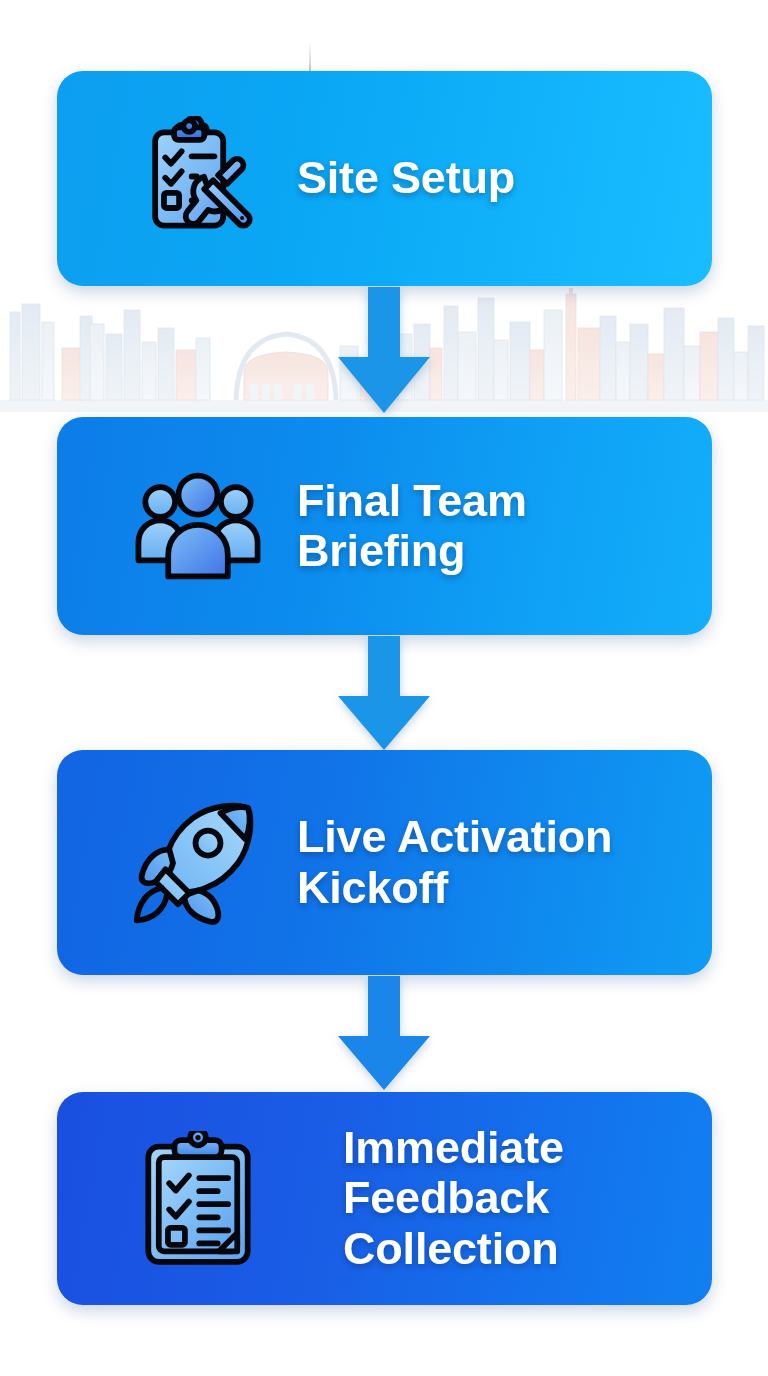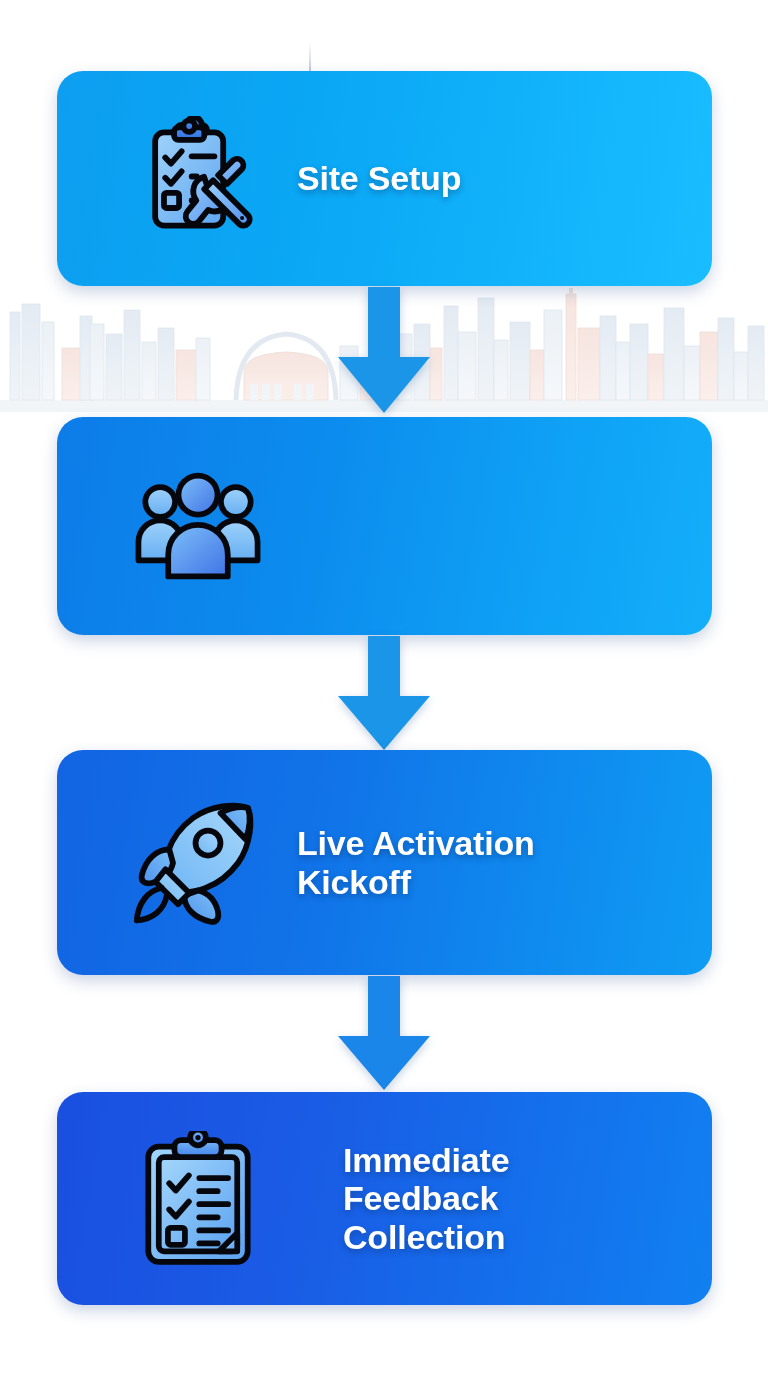--- a/index.html
+++ b/index.html
@@ -67,21 +67,21 @@
     margin-left: 66px;
   }
   .card-icon svg { display: block; }
 
   .card-label {
     flex: 1 1 auto;
     margin-left: 24px;
     padding-right: 30px;
     color: #ffffff;
     font-weight: bold;
-    font-size: 34px;
+    font-size: 45px;
     line-height: 1.12;
     letter-spacing: -0.2px;
     text-shadow: 0 3px 6px rgba(10, 45, 95, 0.40);
     white-space: pre-line;
   }
 
   
   .arrow {
     position: absolute;
     left: 50%;
@@ -227,20 +227,22 @@
         <circle cx="22" cy="27" r="13" fill="url(#g2side)"></circle>
         <path d="M3 78 V62 a19 19 0 0 1 38 0 v16 z" fill="url(#g2side)"></path>
 
         <circle cx="88" cy="27" r="13" fill="url(#g2side)"></circle>
         <path d="M69 78 V62 a19 19 0 0 1 38 0 v16 z" fill="url(#g2side)"></path>
 
         <circle cx="55" cy="21" r="17" fill="url(#g2mid)"></circle>
         <path d="M29 92 V73 a26 26 0 0 1 52 0 v19 z" fill="url(#g2mid)"></path>
       </svg>
     </div>
+    <div class="card-label">Final Team
+Briefing</div>
   </div>
 
   <svg class="arrow arrow-2" viewBox="0 0 104 116" preserveAspectRatio="none">
     <path d="M36 0 H68 V60 H98 L52 114 L6 60 H36 Z" fill="#1b95e8"></path>
   </svg>
 
   <div class="card card-3">
     <div class="card-icon">
       <svg width="130" height="126" viewBox="0 0 104 100" fill="none" stroke="#05070d" stroke-width="4.6" stroke-linecap="round" stroke-linejoin="round">
         <defs>

